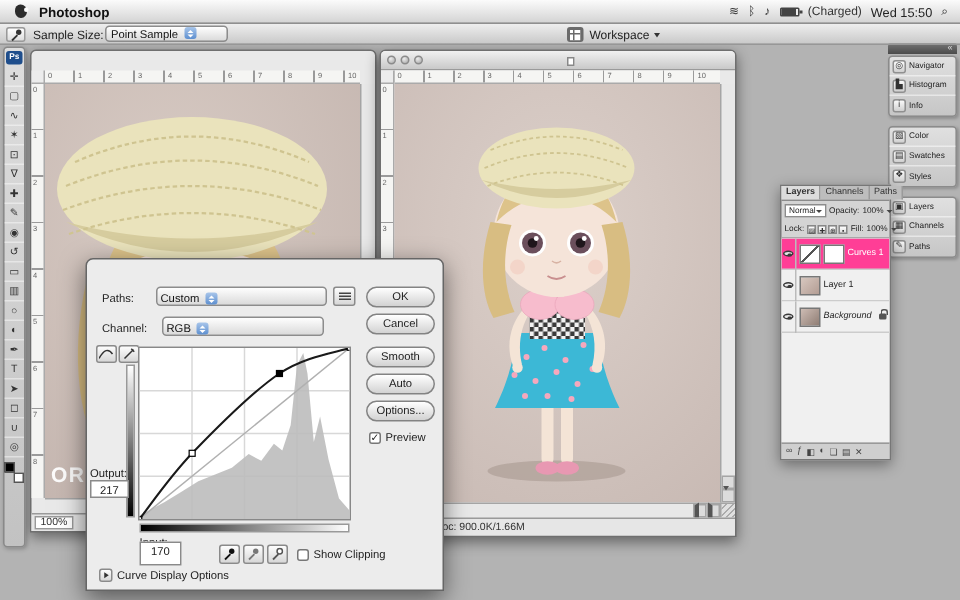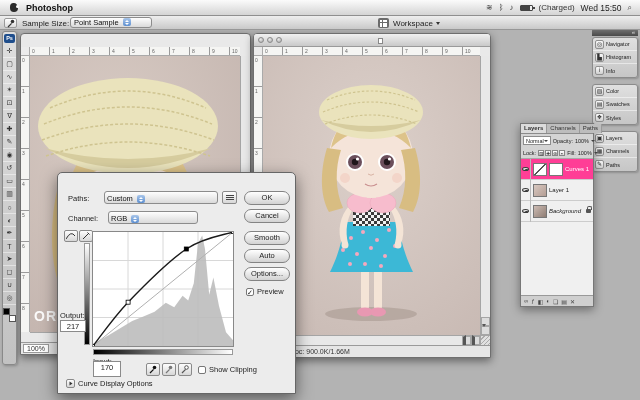--- a/index.html
+++ b/index.html
@@ -399,21 +399,21 @@
           <span class="t-d"></span>
         </span>
     </span>
     <span class="presetopt">
       <svg width="8" height="7">
           <path d="M0,1.5 H8 M0,3.5 H8 M0,5.5 H8" stroke="#444"></path>
         </svg>
     </span>
 
     <span class="slabel" style="left:10px;top:41px">Channel:</span>
-    <span class="ddw" style="position:absolute;left:50px;top:38px;width:90px;height:13px">
+    <span class="ddw" style="position:absolute;left:50px;top:38px;width:108px;height:13px">
       <span>RGB</span>
       <span class="ddbtn">
           <span class="t-u"></span>
           <span class="t-d"></span>
         </span>
     </span>
 
     <span class="modebtn" style="left:6px;top:57px">
       <svg width="10" height="8">
           <path d="M0,7 Q5,-2 9,4" stroke="#333" fill="none"></path>

